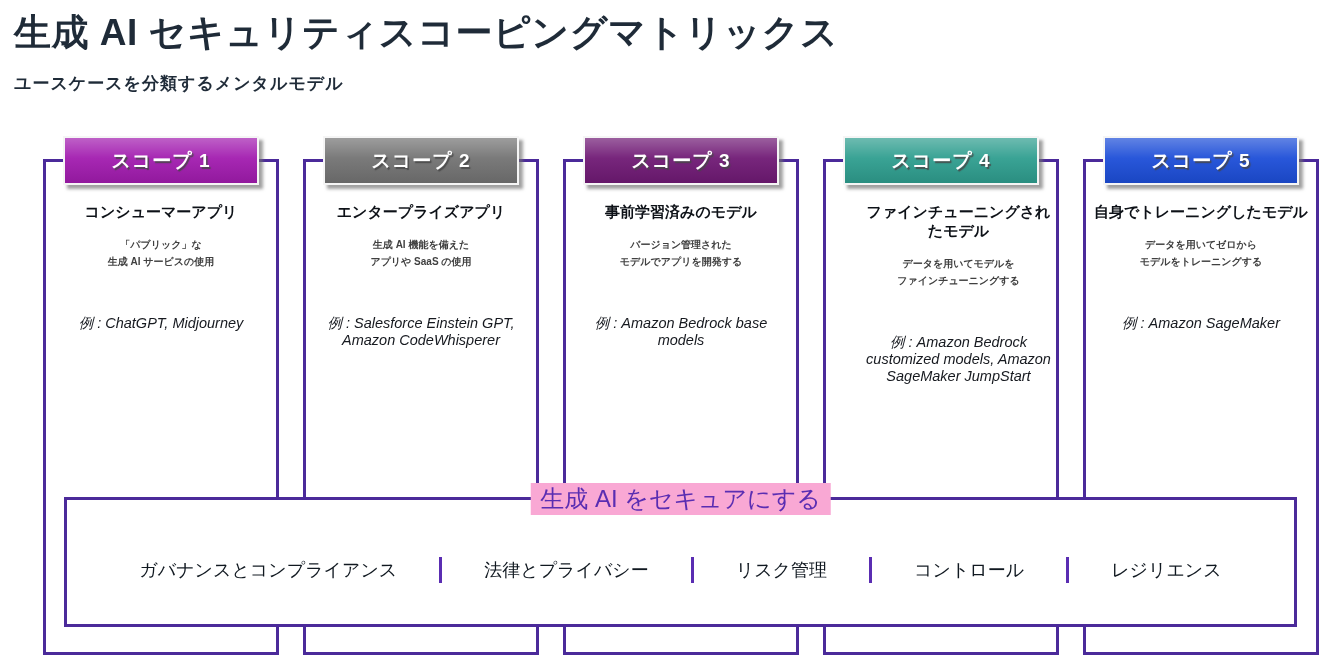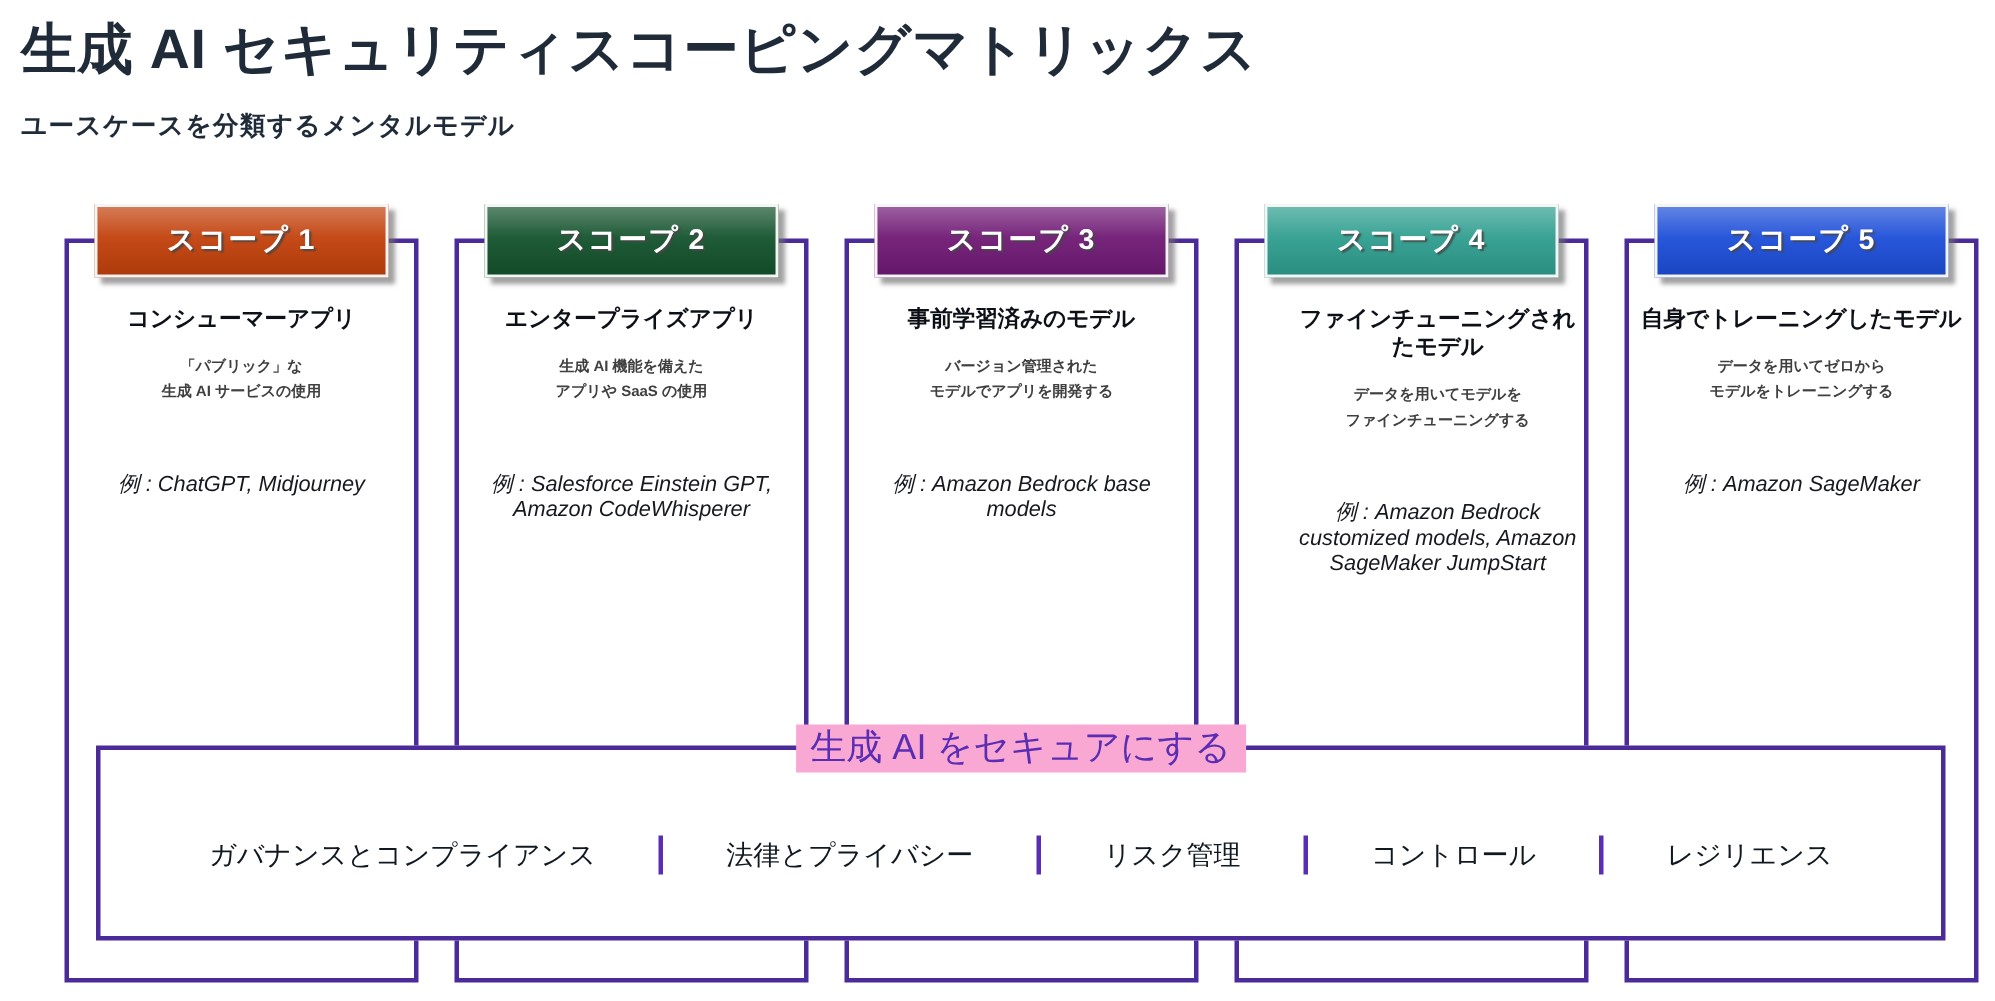--- a/index.html
+++ b/index.html
@@ -158,33 +158,33 @@
 </style>
 </head>
 <body>
 
 <div class="canvas">
 
   <div class="page-title">生成 AI セキュリティスコーピングマトリックス</div>
   <div class="page-subtitle">ユースケースを分類するメンタルモデル</div>
 
   <div class="scope-col col-1">
-    <div class="scope-badge" style="background-color: #c2410c;">
+    <div class="scope-badge" style="background-color: #a21caf;">
       <span class="scope-badge-label">スコープ 1</span>
     </div>
     <div class="col-body">
       <div class="card-title">コンシューマーアプリ</div>
       <div class="card-desc">「パブリック」な
 生成 AI サービスの使用</div>
       <div class="card-example">例 : ChatGPT, Midjourney</div>
     </div>
   </div>
 
   <div class="scope-col col-2">
-    <div class="scope-badge" style="background-color: #14532d;">
+    <div class="scope-badge" style="background-color: #737373;">
       <span class="scope-badge-label">スコープ 2</span>
     </div>
     <div class="col-body">
       <div class="card-title">エンタープライズアプリ</div>
       <div class="card-desc">生成 AI 機能を備えた
 アプリや SaaS の使用</div>
       <div class="card-example">例 : Salesforce Einstein GPT,
 Amazon CodeWhisperer</div>
     </div>
   </div>

